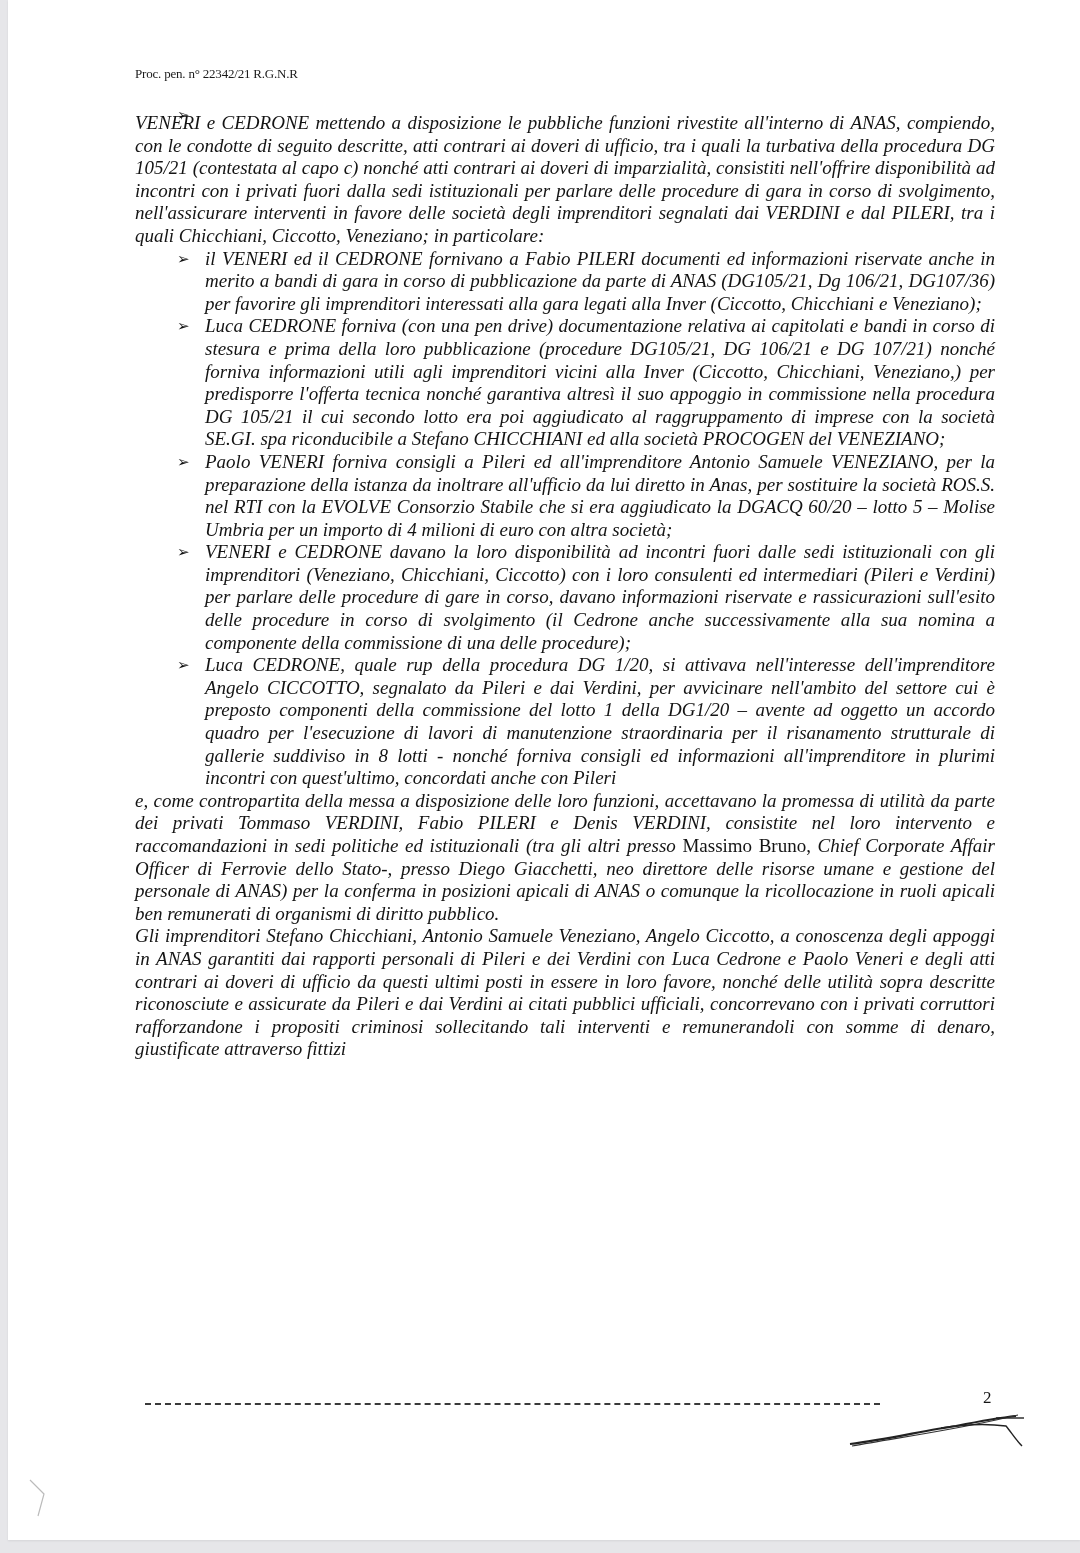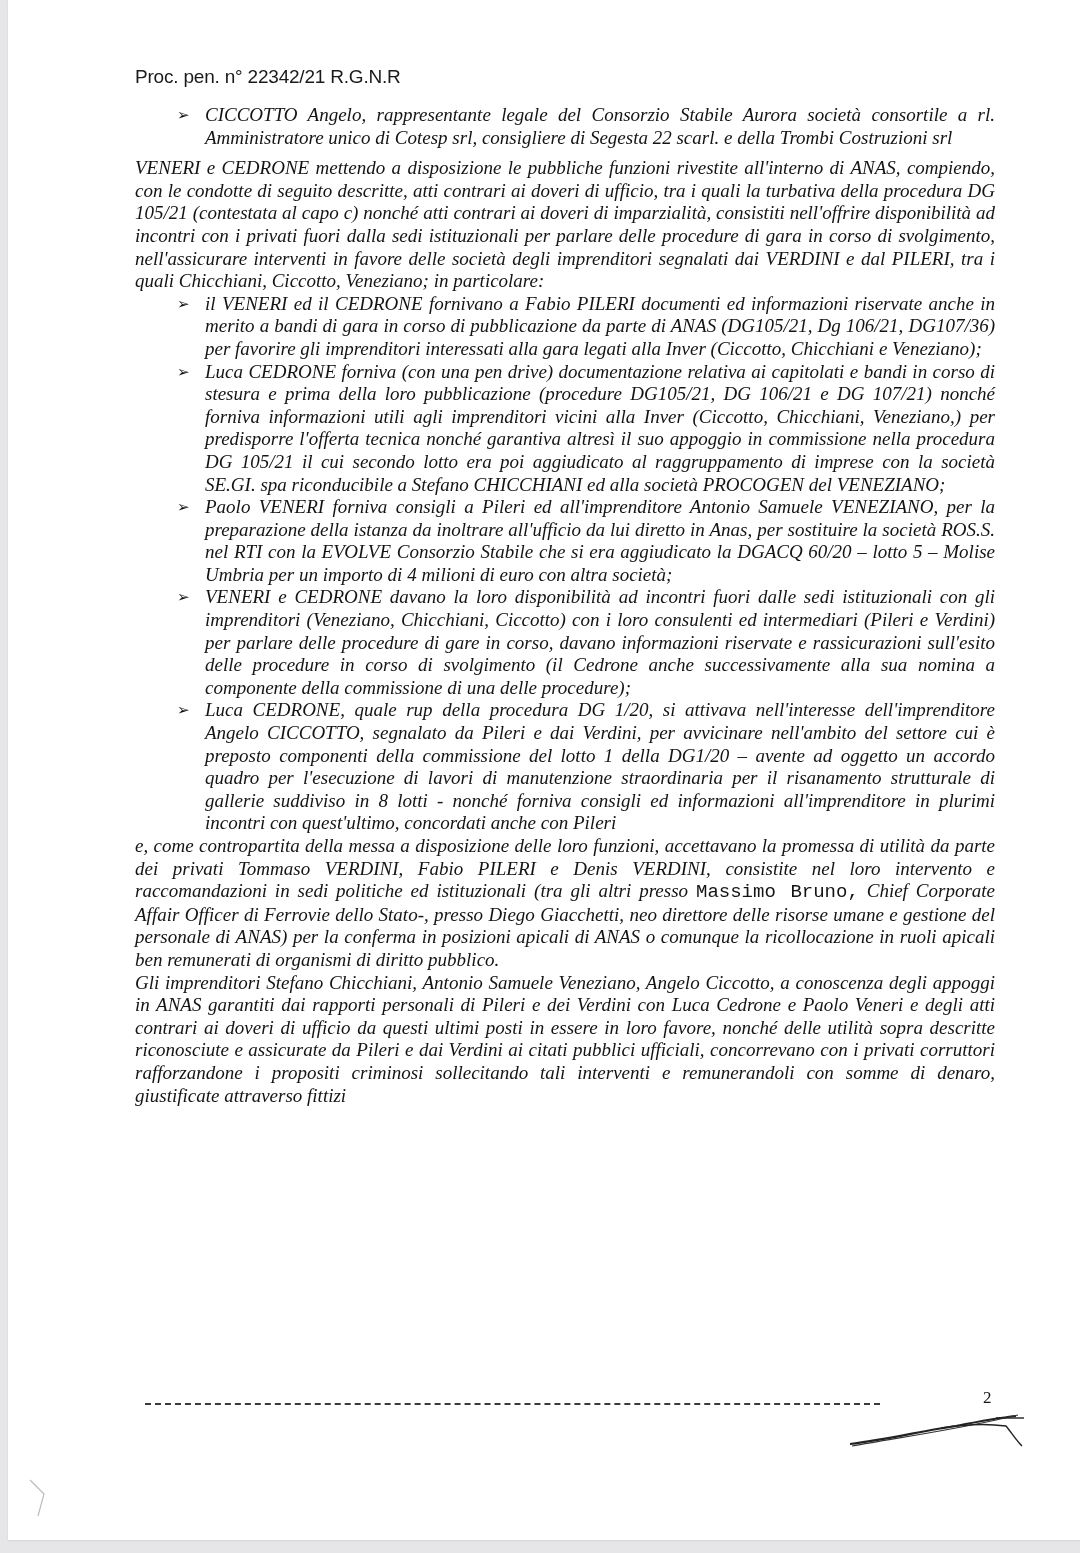--- a/index.html
+++ b/index.html
@@ -19,22 +19,22 @@
       top: 0;
       width: 1072px;
       height: 1540px;
       background: #ffffff;
       box-shadow: 0 1px 2px rgba(0,0,0,0.08);
     }
     .header {
       position: absolute;
       left: 127px;
       top: 66px;
-      font-family: Liberation Sans, sans-serif;
-      font-size: 19px;
+      font-family: Liberation Serif, serif;
+      font-size: 13px;
       color: #1a1a1a;
       letter-spacing: -0.2px;
     }
     .content {
       position: absolute;
       left: 127px;
       top: 104px;
       width: 860px;
       font-family: "Liberation Serif", serif;
       font-style: italic;
@@ -51,21 +51,21 @@
     .bullet .arrow {
       position: absolute;
       left: 42px;
       top: 0;
       font-style: normal;
       font-size: 15px;
       color: #111;
     }
     .para { margin: 0; }
     .gap-top { margin-top: 8px; }
-    .upright { font-style: normal; font-family: Liberation Mono, monospace; }
+    .upright { font-style: normal; }
     .footer-line {
       position: absolute;
       left: 137px;
       top: 1403px;
       width: 735px;
       border-top: 2px dashed #3a3a3a;
       height: 0;
     }
     .page-number {
       position: absolute;
@@ -94,21 +94,20 @@
 <body>
 
 <div class="sheet">
 
   <div class="header">Proc. pen. n° 22342/21  R.G.N.R</div>
 
   <div class="content">
 
     <p class="bullet">
       <span class="arrow">➢</span>
-      <span>CICCOTTO Angelo, rappresentante legale del Consorzio Stabile Aurora società consortile a rl. Amministratore unico di Cotesp srl, consigliere di Segesta 22 scarl. e della Trombi Costruzioni srl</span>
     </p>
 
     <p class="para gap-top">VENERI e CEDRONE mettendo a disposizione le pubbliche funzioni rivestite all'interno di ANAS, compiendo, con le condotte di seguito descritte, atti contrari ai doveri di ufficio, tra i quali la turbativa della procedura DG 105/21 (contestata al capo c)  nonché atti contrari ai doveri di imparzialità, consistiti nell'offrire disponibilità ad incontri con i privati fuori dalla sedi istituzionali per parlare delle procedure di gara in corso di svolgimento, nell'assicurare interventi in favore delle società degli imprenditori segnalati dai VERDINI e dal PILERI, tra i quali Chicchiani, Ciccotto, Veneziano; in particolare:</p>
 
     <p class="bullet">
       <span class="arrow">➢</span>
       <span>il VENERI ed il CEDRONE fornivano a Fabio PILERI documenti ed informazioni riservate anche in merito a bandi di gara in corso di pubblicazione da parte di ANAS (DG105/21, Dg 106/21, DG107/36) per favorire gli imprenditori interessati alla gara legati alla Inver (Ciccotto, Chicchiani e Veneziano);</span>
     </p>
     <p class="bullet">
       <span class="arrow">➢</span>

